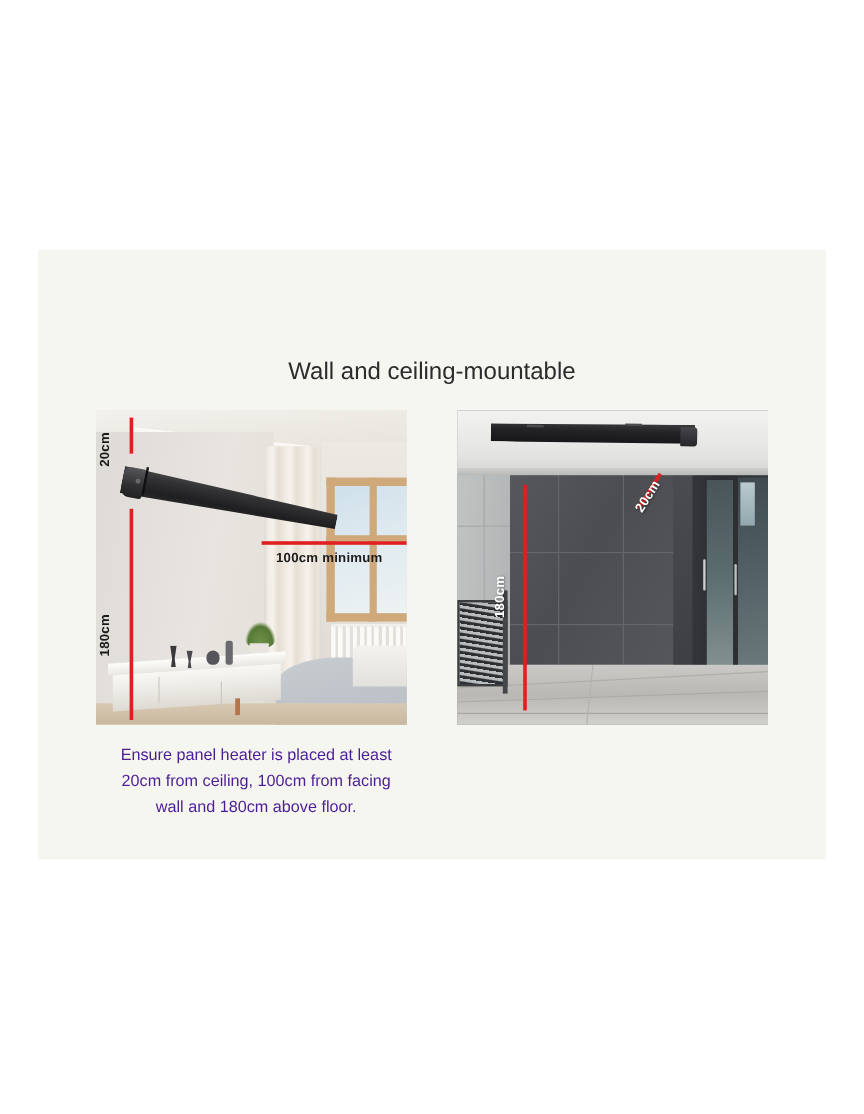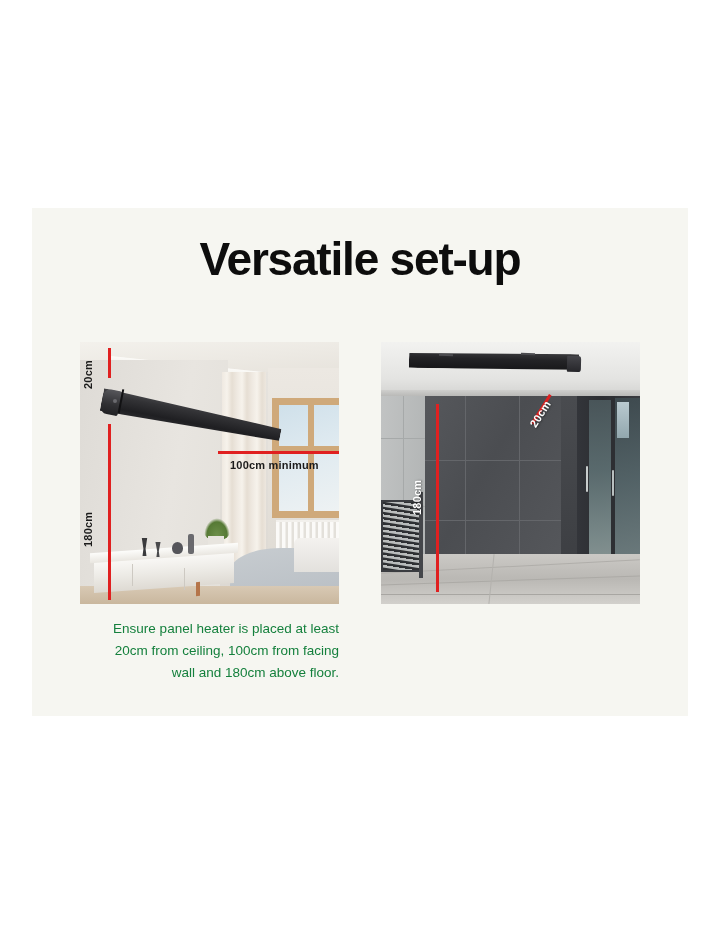--- a/index.html
+++ b/index.html
@@ -371,33 +371,33 @@
     left: 48px;
     top: 410px;
     width: 560px;
     display: flex;
     justify-content: space-between;
   }
   .caption {
     width: 259px;
     font-size: 13.5px;
     line-height: 1.62;
-    color: #15803d;
-    text-align: right;
+    color: #4c1d95;
+    text-align: center;
     padding-left: 8px;
   }
 </style>
 </head>
 <body>
 
 <div class="page">
 
   <div class="card">
 
-    <div class="title">Versatile set-up</div>
+    <div class="subtitle">Wall and ceiling-mountable</div>
 
     <div class="photo-row">
 
       <div class="photo bedroom">
         <div class="br-ceiling"></div>
         <div class="br-cornice"></div>
         <div class="br-wall"></div>
         <div class="br-wall-right"></div>
         <div class="br-window-wall"></div>
         <div class="br-curtain"></div>

